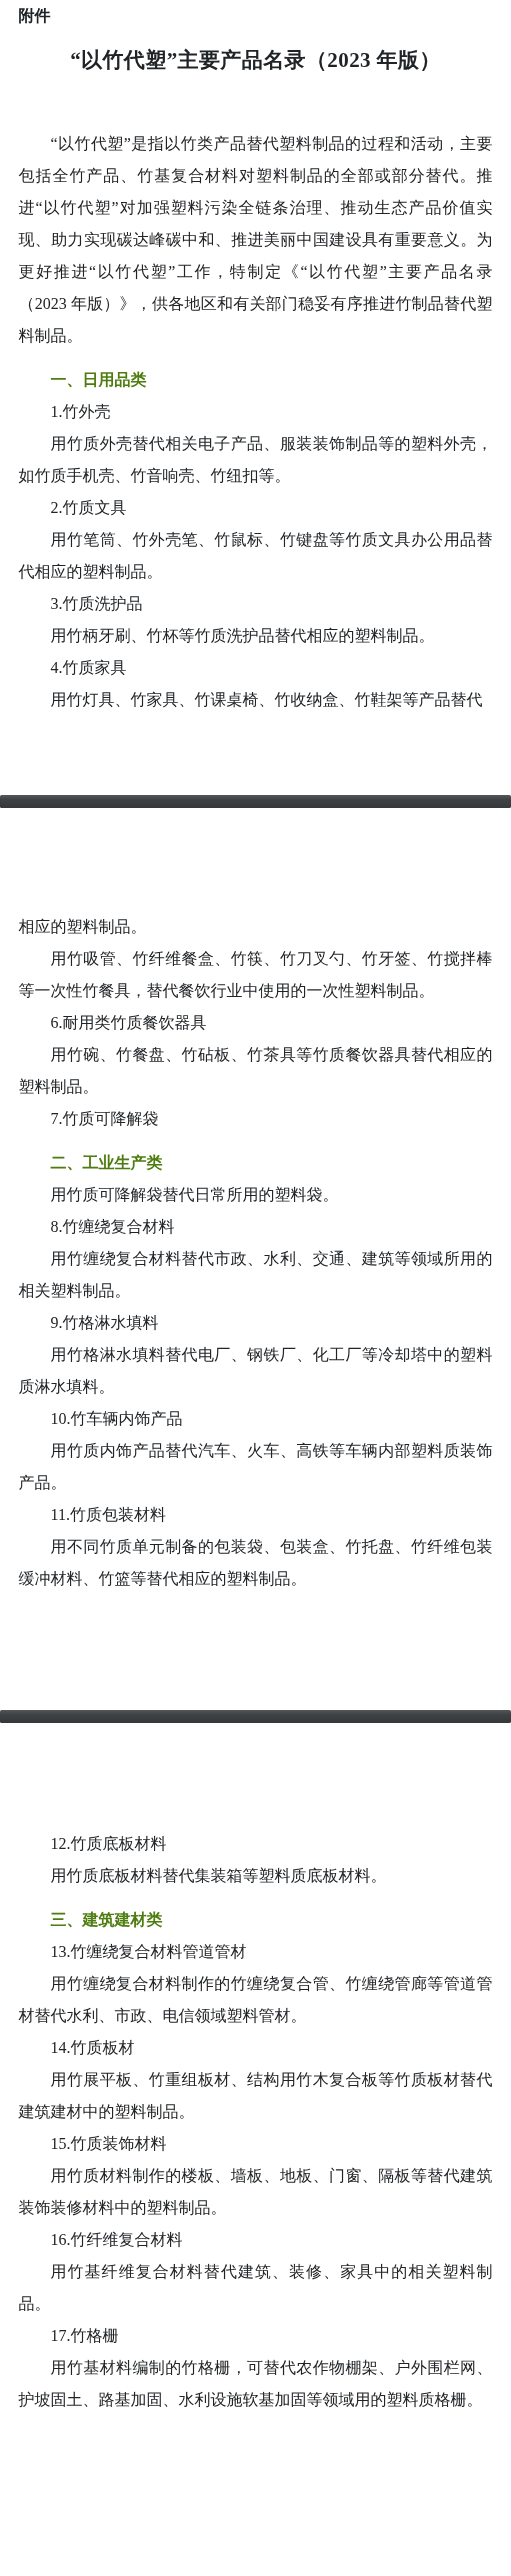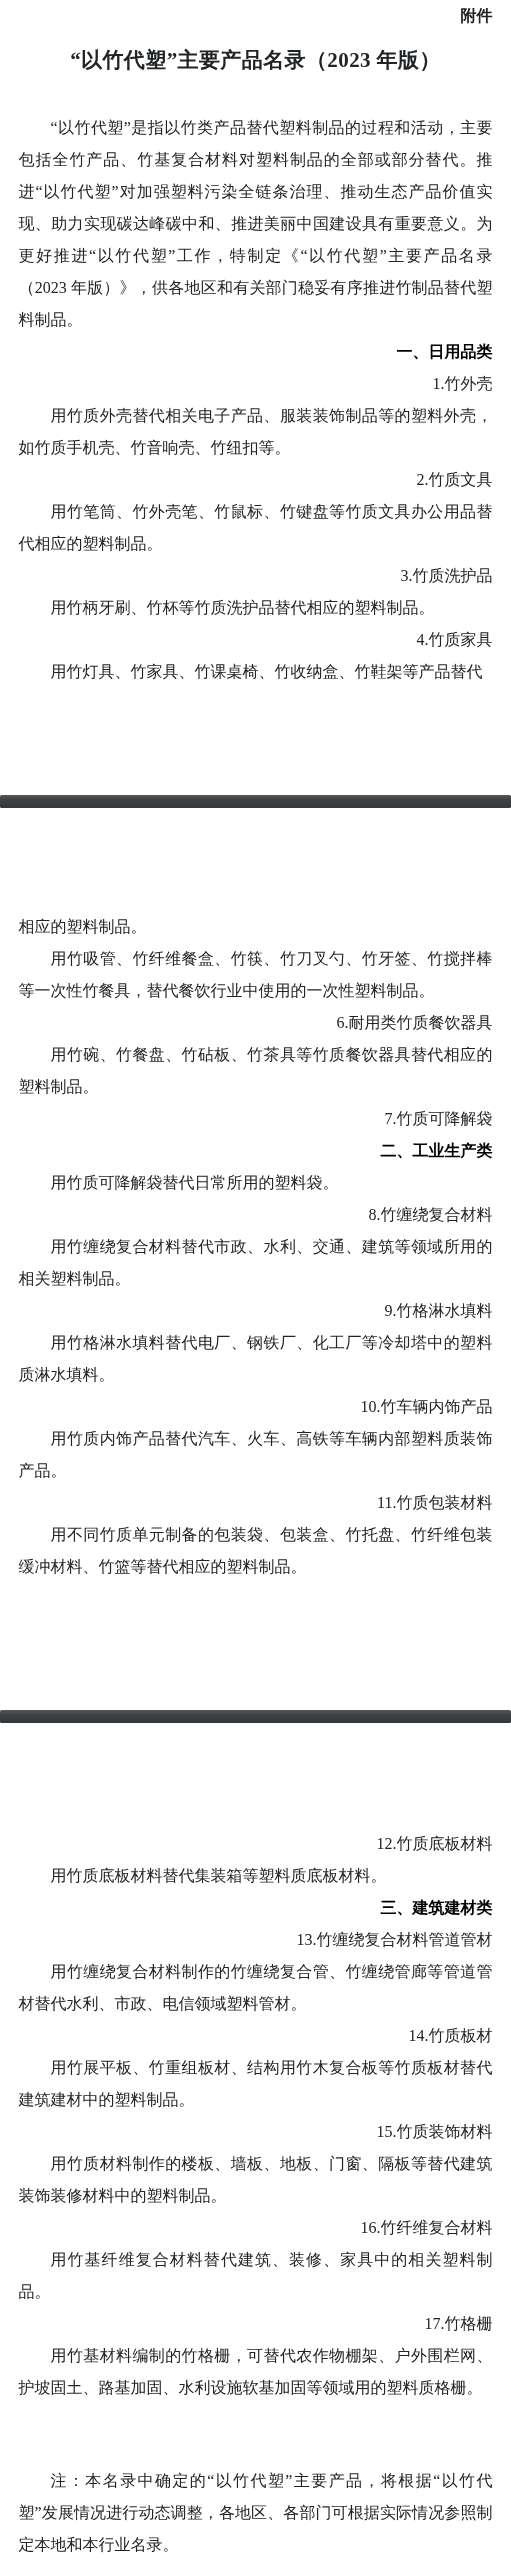--- a/index.html
+++ b/index.html
@@ -6,28 +6,28 @@
   body{width:511px;font-family:"Liberation Serif","DejaVu Serif",serif;}
   .doc{width:511px;background:#ffffff;}
   .page{box-sizing:border-box;background:#ffffff;padding-left:18.5px;padding-right:18.5px;overflow:hidden;}
   .page-1{height:795px;padding-top:2.4px;}
   .page-2{height:902px;padding-top:103px;}
   .page-3{height:1060px;padding-top:105px;}
   .separator{height:13px;width:511px;margin-left:0px;
     background:linear-gradient(180deg,#54575a 0%,#3f4245 35%,#35383b 100%);
     border-radius:1.6px;}
   .block{font-size:16px;line-height:32px;color:#212427;
-    font-family:"Liberation Serif","DejaVu Serif",serif;text-align:right;}
+    font-family:"Liberation Serif","DejaVu Serif",serif;}
   .label{font-family:"Liberation Sans","DejaVu Sans",sans-serif;
     font-weight:bold;font-size:16px;line-height:27px;}
   .title{font-weight:bold;font-size:21px;line-height:39px;text-align:center;
     margin-top:12px;letter-spacing:0.4px;}
-  .intro{margin-top:32px;}
+  .intro{margin-top:48px;}
   .h2{font-family:"Liberation Sans","DejaVu Sans",sans-serif;
-    font-weight:bold;text-indent:2em;color:#000000;}
+    font-weight:bold;text-indent:2em;color:#4d7c0f;margin-top:12px;}
   .item{text-indent:2em;}
   .body{text-indent:2em;text-align:justify;}
   .cont{text-indent:0;text-align:justify;}
   .note{text-indent:2em;text-align:justify;margin-top:61px;}
 </style>
 </head>
 <body>
 
 <div class="doc">
     <div class="page page-1">
@@ -70,16 +70,15 @@
       <div class="block item">13.竹缠绕复合材料管道管材</div>
       <div class="block body">用竹缠绕复合材料制作的竹缠绕复合管、竹缠绕管廊等管道管材替代水利、市政、电信领域塑料管材。</div>
       <div class="block item">14.竹质板材</div>
       <div class="block body">用竹展平板、竹重组板材、结构用竹木复合板等竹质板材替代建筑建材中的塑料制品。</div>
       <div class="block item">15.竹质装饰材料</div>
       <div class="block body">用竹质材料制作的楼板、墙板、地板、门窗、隔板等替代建筑装饰装修材料中的塑料制品。</div>
       <div class="block item">16.竹纤维复合材料</div>
       <div class="block body">用竹基纤维复合材料替代建筑、装修、家具中的相关塑料制品。</div>
       <div class="block item">17.竹格栅</div>
       <div class="block body">用竹基材料编制的竹格栅，可替代农作物棚架、户外围栏网、护坡固土、路基加固、水利设施软基加固等领域用的塑料质格栅。</div>
-      <div class="block note">注：本名录中确定的“以竹代塑”主要产品，将根据“以竹代塑”发展情况进行动态调整，各地区、各部门可根据实际情况参照制定本地和本行业名录。</div>
     </div>
   </div>
 
 
 </body></html>

